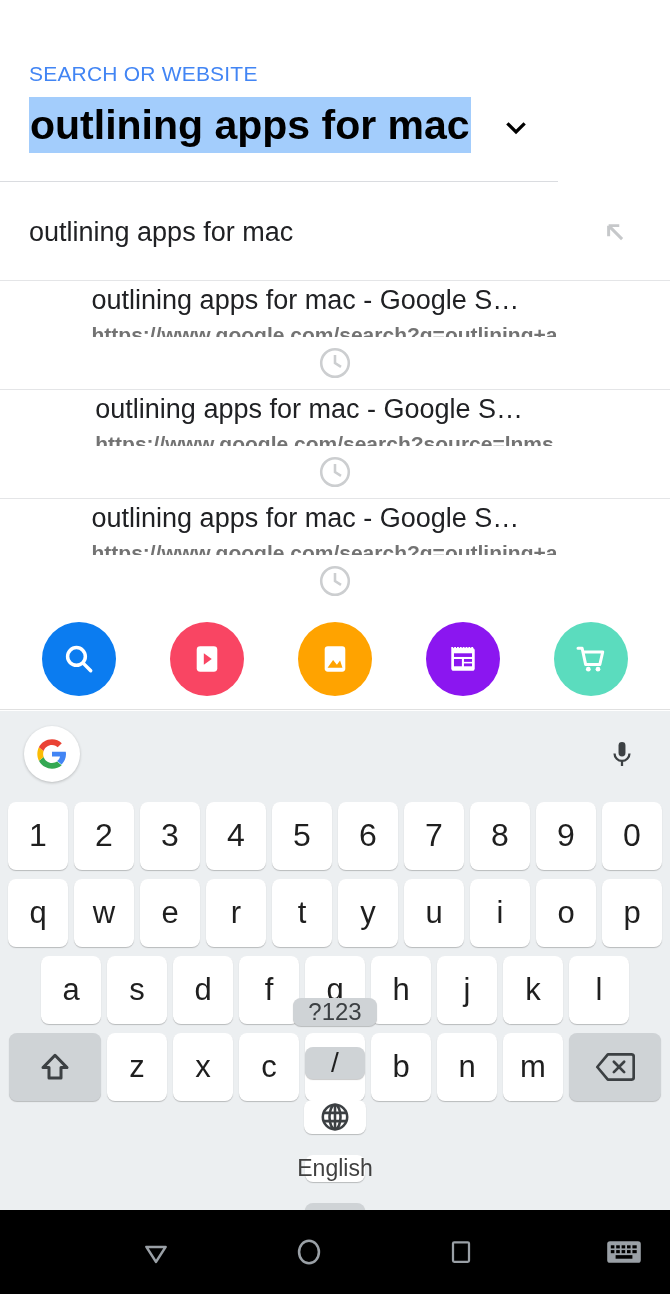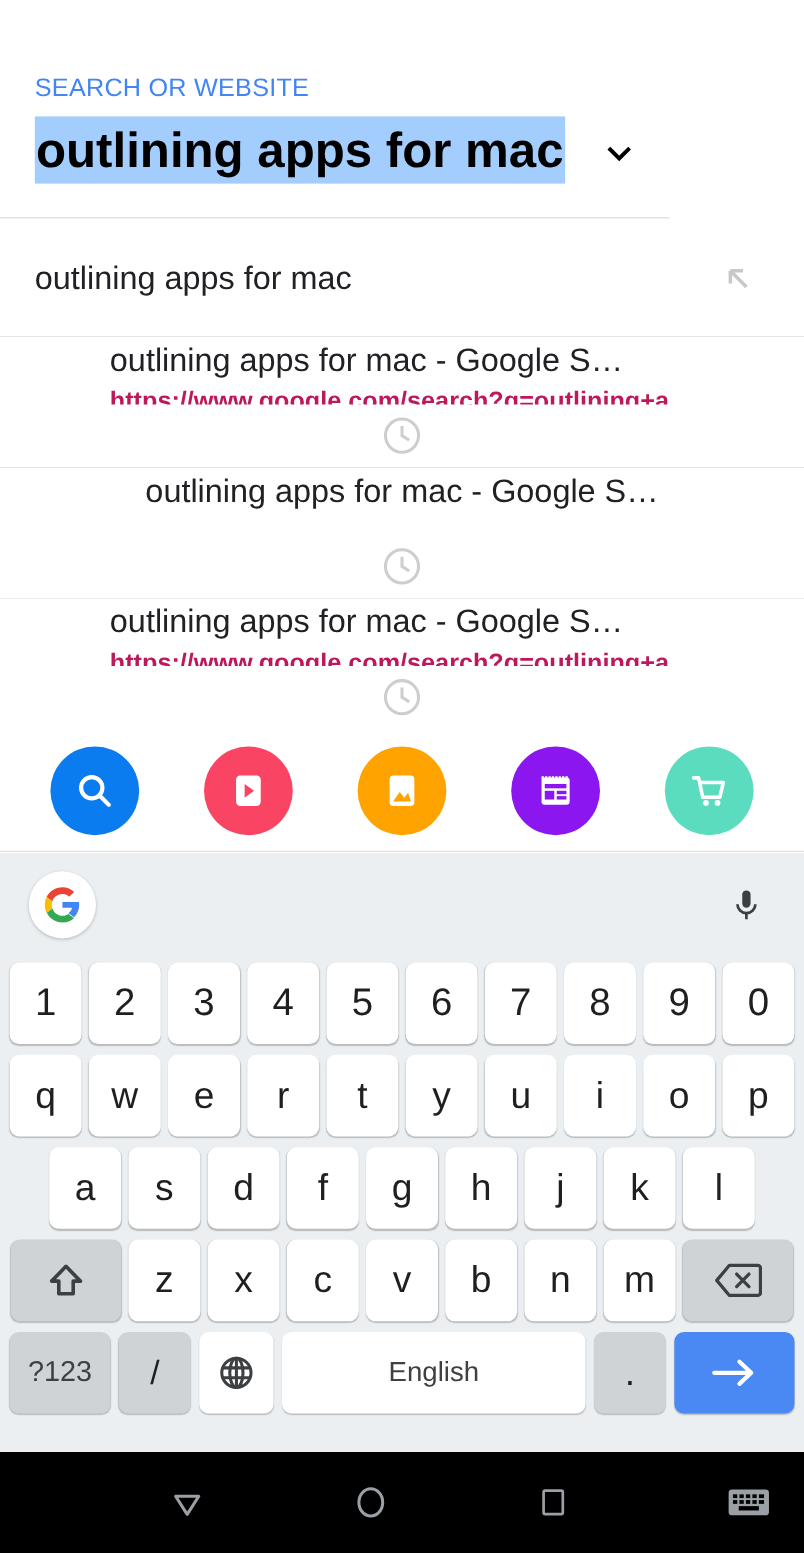--- a/index.html
+++ b/index.html
@@ -46,21 +46,21 @@
   }
   .sug-row.query { height: 97px; }
   .sug-row.url   { height: 108px; flex-direction: column; }
   .sug-divider { width: 670px; height: 1px; background: #e4e5e7; }
   .sug-texts { flex: 1 1 auto; min-width: 0; overflow: hidden; }
   .sug-title {
     font-size: 27px; color: #202124; white-space: nowrap;
     overflow: hidden; line-height: 38px;
   }
   .sug-url {
-    font-size: 21px; font-weight: bold; color: #be185d;
+    font-size: 21px; font-weight: bold; color: #737373;
     white-space: nowrap; overflow: hidden; line-height: 30px; margin-top: 1px;
   }
   .sug-icon {
     flex: 0 0 auto; width: 52px; height: 52px;
     display: flex; align-items: center; justify-content: center;
   }
 
   
   .chips {
     position: absolute; left: 0; top: 608px; width: 670px; height: 102px;
@@ -110,21 +110,21 @@
   .key.fn  { width: 84px; font-size: 24px; color:#3c4043; }
   .key.space { flex: 1 1 auto; font-size: 23px; color:#404040; }
   .key.enter { width: 100px; background: #4a89f3; }
   .key.period { width: 60px; }
   .key.slash { width: 60px; font-size: 28px; }
   .key.globe { width: 62px; }
   .key.shift { width: 92px; }
   .key.backspace { width: 92px; }
   .row-letters1 { padding: 0 6px; }
   .row-letters2 { padding: 0 38px; }
-  .row-bottom { padding: 0 8px; gap: 7px; }
+  .row-bottom { padding: 0 8px; gap: 21px; flex-direction: column; }
 
   
   .navbar {
     position: absolute; left: 0; top: 1210px; width: 670px; height: 84px;
     background: #000; display: flex; align-items: center;
   }
   .nav-btn {
     flex: 0 0 auto; display: flex; align-items: center; justify-content: center;
     width: 72px; height: 84px; cursor: pointer;
   }
@@ -171,20 +171,21 @@
           <circle cx="12" cy="12" r="9.2" fill="none" stroke="#ccced0" stroke-width="1.7"></circle>
           <path d="M12 6.6 V12 L16 14.6" fill="none" stroke="#ccced0" stroke-width="1.7"></path>
         </svg>
       </div>
     </div>
     <div class="sug-divider"></div>
 
     <div class="sug-row url">
       <div class="sug-texts">
         <div class="sug-title">outlining apps for mac - Google S…</div>
+        <div class="sug-url">https://www.google.com/search?source=lnms…</div>
       </div>
       <div class="sug-icon">
         <svg width="36" height="36" viewBox="0 0 24 24">
           <circle cx="12" cy="12" r="9.2" fill="none" stroke="#ccced0" stroke-width="1.7"></circle>
           <path d="M12 6.6 V12 L16 14.6" fill="none" stroke="#ccced0" stroke-width="1.7"></path>
         </svg>
       </div>
     </div>
     <div class="sug-divider"></div>
 

